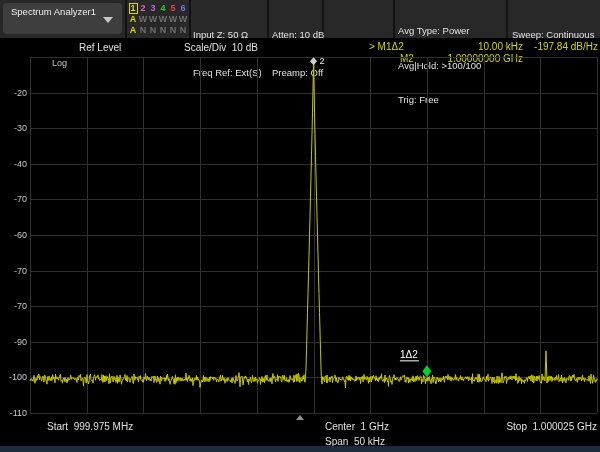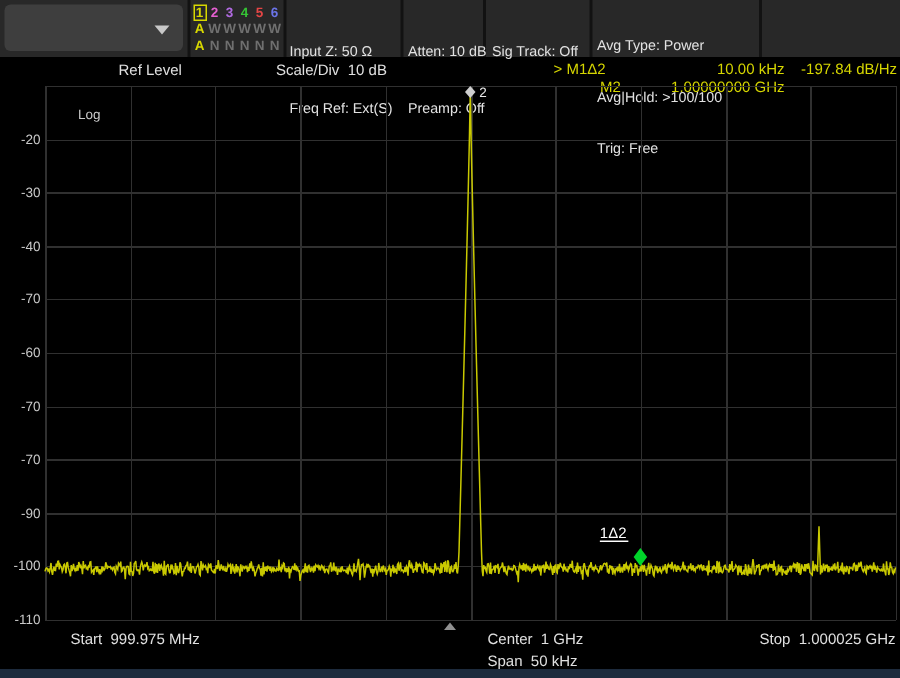--- a/index.html
+++ b/index.html
@@ -17,37 +17,38 @@
   .tcol{width:10px;text-align:center;}
   .tn{font-size:9px;line-height:10px;font-weight:bold;height:11px;}
   .tn span{display:inline-block;min-width:7px;border:1px solid transparent;line-height:9px;}
   .tn span.sel{border-color:#d8d800;}
   .tl{font-size:9px;line-height:10px;height:11px;font-weight:bold;}
   .hsec{position:absolute;top:4px;font-size:9.5px;line-height:12.5px;color:#e2e2e2;white-space:pre;}
   .hsec.tall{top:2px;line-height:11.5px;}
   
   .wlabel{position:absolute;font-size:10px;color:#e0e0e0;white-space:pre;padding-left:44px;}
   .mk{position:absolute;font-size:10px;color:#d6d600;white-space:pre;}
-  .small{font-size:9px;color:#c9c9c9;margin-top:13px;}
+  .small{font-size:9px;color:#c9c9c9;}
   .ylab{position:absolute;width:25px;text-align:right;font-size:9px;color:#c9c9c9;}
   
   #plot-svg{position:absolute;left:30px;top:57px;overflow:visible;}
   
   .ctri{position:absolute;left:296px;top:415px;width:0;height:0;border-left:4px solid transparent;
         border-right:4px solid transparent;border-bottom:5px solid #909090;}
   .hash{color:#5f93c9;}
   .bluebar{position:absolute;left:0;top:446px;width:600px;height:6px;background:#1d2b3d;}
 </style>
 </head>
 <body>
 
 <div id="screen">
 
   <div class="header">
     <div class="appbox">
+      <div class="t">Spectrum Analyzer1</div>
       <div class="caret"></div>
     </div>
     <div class="traceblock" id="traceblock">
         <div class="tcol">
           <div class="tn"><span class="sel" style="color: rgb(216, 216, 0);">1</span></div>
           <div class="tl" style="color: rgb(216, 216, 0);">A</div>
           <div class="tl" style="color: rgb(216, 216, 0);">A</div>
         </div>
         <div class="tcol">
           <div class="tn"><span style="color: rgb(228, 95, 208);">2</span></div>
@@ -84,27 +85,27 @@
     <div class="hdiv" style="left:506px"></div>
 
     <div class="hsec" style="left:193px">
       <div>Input Z: 50 Ω</div>
       <div>Freq Ref: Ext(S)</div>
     </div>
     <div class="hsec" style="left:272px">
       <div>Atten: 10 dB</div>
       <div>Preamp: Off</div>
     </div>
-    <div class="hsec" style="left:328px">
-      <div>Sig Track: Off</div>
-    </div>
     <div class="hsec tall" style="left:398px">
       <div>Avg Type: Power</div>
       <div>Avg|Hold: &gt;100/100</div>
       <div>Trig: Free</div>
+    </div>
+    <div class="hsec" style="left:512px">
+      <div>Sweep: Continuous</div>
     </div>
   </div>
 
   <div class="wlabel" style="left:35px;top:42px">Ref Level</div>
   <div class="wlabel" style="left:140px;top:42px">Scale/Div  10 dB</div>
   <div class="wlabel small" style="left:8px;top:58px">Log</div>
 
   <div class="mk" style="left:369px;top:41px">&gt; M1Δ2</div>
   <div class="mk" style="right:77px;top:41px">10.00 kHz</div>
   <div class="mk" style="right:2px;top:41px">-197.84 dB/Hz</div>

